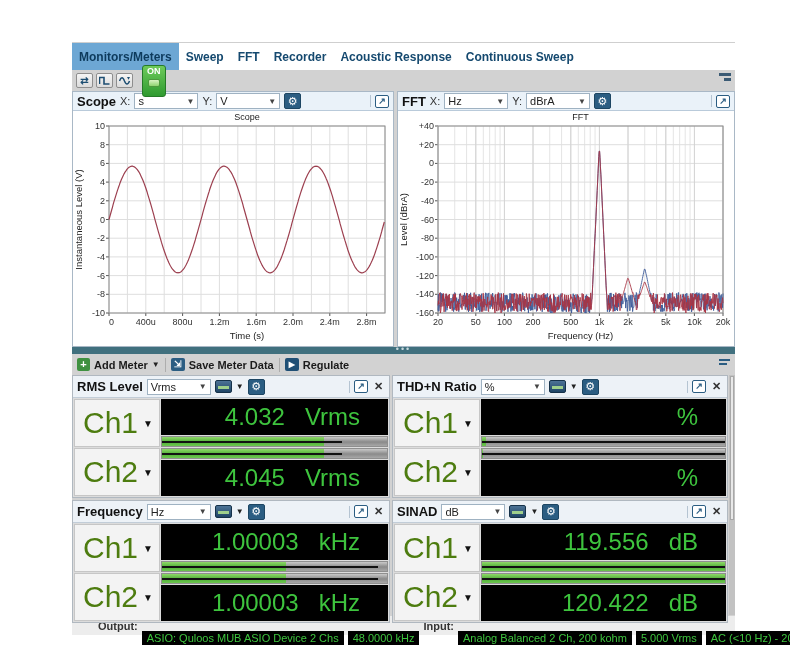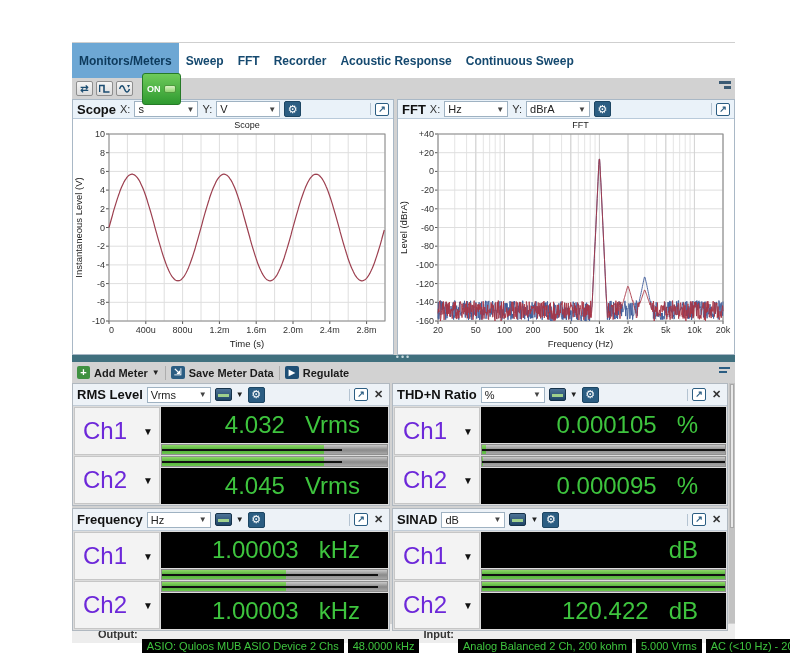--- a/index.html
+++ b/index.html
@@ -1,27 +1,27 @@
 <!DOCTYPE html>
 <html><head>
 <meta charset="utf-8">
 <style>
   * { margin:0; padding:0; box-sizing:border-box; }
   html,body { width:790px; height:669px; background:#ffffff; font-family:"Liberation Sans", sans-serif; overflow:hidden; }
   .app { position:absolute; left:72px; top:42px; width:663px; height:585px; background:#d2d2d2; font-size:12px; }
 
   
-  .tabbar { height:36px; background:#ffffff; display:flex; align-items:stretch; border-top:1px solid #cfcfcf; }
+  .tabbar { height:28px; background:#ffffff; display:flex; align-items:stretch; border-top:1px solid #cfcfcf; }
   .tab { display:flex; align-items:center; padding:0 7px; font-weight:bold; font-size:12px; color:#15496f; cursor:default; white-space:nowrap; }
   .tab.selected { background:#6da7d4; color:#0d3a5c; }
 
   
   .quickbar { height:21px; background:#d2d2d2; display:flex; align-items:center; gap:3px; padding:0 4px; position:relative; }
   .qbtn { width:17px; height:15px; background:linear-gradient(#f5f5f5,#dcdcdc); border:1px solid #8e8e8e; border-radius:2px; display:flex; align-items:center; justify-content:center; color:#1d4e72; font-size:10px; font-weight:bold; line-height:1; }
-  .on-toggle { margin-left:6px; height:32px; display:flex; align-items:center; gap:3px; padding:0 4px; background:linear-gradient(#6ecb5a,#2f9a30); border:1px solid #267a27; border-radius:3px; }
+  .on-toggle { margin-left:6px; height:32px; display:flex; align-items:center; gap:3px; padding:0 4px; background:linear-gradient(#6ecb5a,#2f9a30); border:1px solid #267a27; border-radius:3px;flex-direction:column; }
   .on-toggle .on-txt { color:#ffffff; font-size:9px; font-weight:bold; }
   .on-toggle .knob { width:12px; height:8px; background:linear-gradient(#d8f3c2,#8fd470); border:1px solid #4d9a3d; border-radius:2px; }
   .pin-icon { position:absolute; right:4px; top:3px; width:12px; height:10px; }
   .pin-icon div { height:3px; background:#3a5a74; margin-bottom:2px; }
   .pin-icon div:last-child { width:7px; margin-left:5px; }
 
   
   .charts-row { height:256px; display:flex; gap:3px; }
   .chart-panel { background:#ffffff; border:1px solid #a9b8c6; display:flex; flex-direction:column; }
   .chart-panel.scope { width:322px; }
@@ -63,21 +63,21 @@
 
   .meter-panel { background:#dcdcdc; border:1px solid #b0b8c0; display:flex; flex-direction:column; }
   .meter-header { height:22px; background:#edf2f7; border-bottom:1px solid #c2cdd8; display:flex; align-items:center; gap:4px; padding:0 4px; }
   .meter-title { font-weight:bold; font-size:13px; color:#111; white-space:nowrap; }
   .disp-ico { width:17px; height:13px; background:linear-gradient(#4d7396,#1f4566); border:1px solid #16324a; border-radius:2px; position:relative; }
   .disp-ico:after { content:""; position:absolute; left:2px; right:2px; bottom:3px; height:3px; background:#9fd08c; }
   .meter-body { flex:1; display:grid; grid-template-columns:86px 1fr; grid-template-rows:36px 11px 11px 36px; gap:1px; padding:1px; }
   .ch-label { background:#f3f3f3; border:1px solid #c6c6c6; display:flex; align-items:center; justify-content:space-between; padding:0 6px 0 8px; }
   .ch-label.ch1 { grid-row:1 / span 2; grid-column:1; }
   .ch-label.ch2 { grid-row:3 / span 2; grid-column:1; }
-  .ch-name { font-size:24px; color:#6d28d9; }
+  .ch-name { font-size:30px; color:#4d7c0f; }
   .ch-caret { font-size:10px; color:#111; }
   .meter-display { grid-column:2; background:#000; display:flex; align-items:center; justify-content:flex-end; gap:20px; padding:0 28px; }
   .meter-display .val, .meter-display .unit { color:#3ec43e; font-size:24px; white-space:nowrap; }
   .meter-bar { grid-column:2; position:relative; background:linear-gradient(#c9c9c9,#8a8a8a 55%,#a7a7a7); border:1px solid #8f8f8f; overflow:hidden; }
   .meter-bar .fill { position:absolute; left:0; top:0; bottom:0; background:linear-gradient(#8fd869,#4fae36 55%,#6cc64f); }
   .meter-bar .peakline { position:absolute; left:0; top:50%; height:2px; margin-top:-1px; background:#111; }
 
   
   .statusbar { height:19px; margin-top:1px; background:#ededed; display:flex; align-items:center; gap:4px; padding-left:26px; font-size:11px; color:#222; }
   .sb-label { font-weight:bold; color:#333; margin-left:0; }
@@ -420,33 +420,31 @@
           <div class="meter-body">
             <div class="ch-label ch1">
               <span class="ch-name">Ch1</span>
               <span class="ch-caret">▼</span>
             </div>
             <div class="ch-label ch2">
               <span class="ch-name">Ch2</span>
               <span class="ch-caret">▼</span>
             </div>
             <div class="meter-display">
-              <span class="val">0.000105</span>
               <span class="unit">%</span>
             </div>
             <div class="meter-bar">
               <div class="fill" style="width:1.5%"></div>
               <div class="peakline" style="width:100%"></div>
             </div>
             <div class="meter-bar">
               <div class="fill" style="width:0.5%"></div>
               <div class="peakline" style="width:100%"></div>
             </div>
             <div class="meter-display">
-              <span class="val">0.000095</span>
               <span class="unit">%</span>
             </div>
           </div>
         </div>
         <div class="meter-panel">
           <div class="meter-header">
             <span class="meter-title">Frequency</span>
             <div class="combo unit">
               <span>Hz</span>
               <span class="caret">▼</span>
@@ -504,20 +502,21 @@
           <div class="meter-body">
             <div class="ch-label ch1">
               <span class="ch-name">Ch1</span>
               <span class="ch-caret">▼</span>
             </div>
             <div class="ch-label ch2">
               <span class="ch-name">Ch2</span>
               <span class="ch-caret">▼</span>
             </div>
             <div class="meter-display">
+              <span class="val">119.556</span>
               <span class="unit">dB</span>
             </div>
             <div class="meter-bar">
               <div class="fill" style="width:100%"></div>
               <div class="peakline" style="width:100%"></div>
             </div>
             <div class="meter-bar">
               <div class="fill" style="width:100%"></div>
               <div class="peakline" style="width:100%"></div>
             </div>

